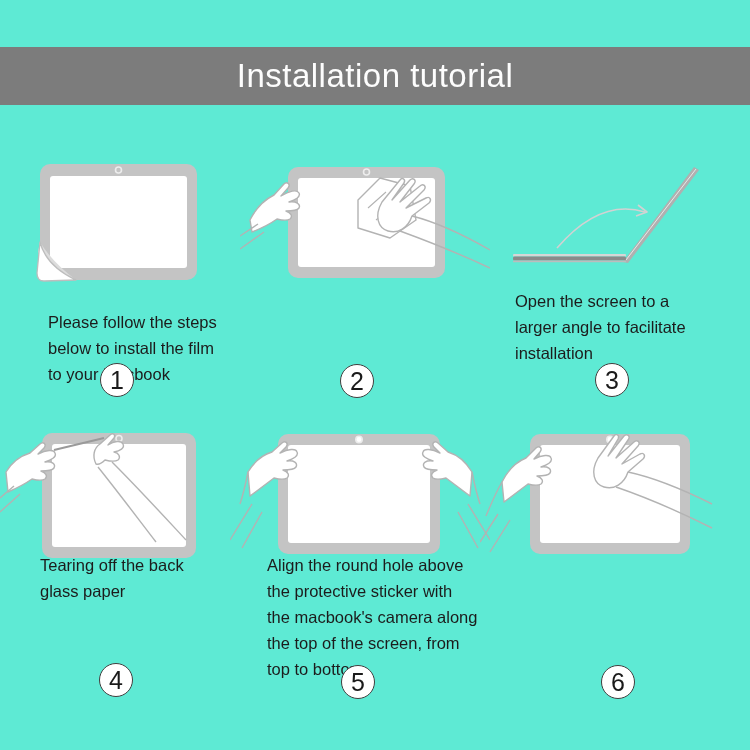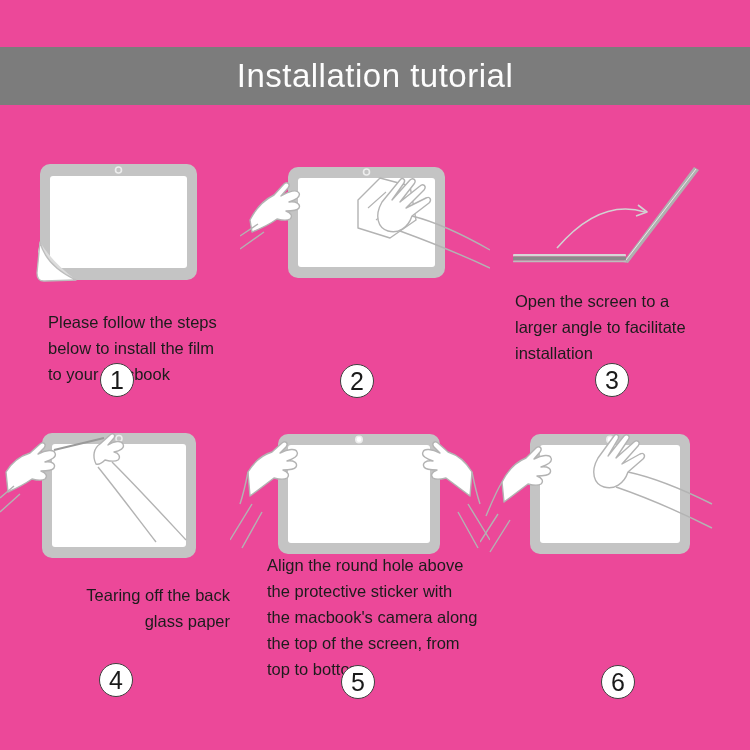--- a/index.html
+++ b/index.html
@@ -1,19 +1,19 @@
 <!DOCTYPE html>
 <html><head>
 <meta charset="utf-8">
 <style>
   html,body{margin:0;padding:0;background:#ffffff;}
   .page{
     position:relative;
     width:750px;height:750px;
-    background:#ec4899;
+    background:#5eead4;
     font-family:"Liberation Sans", sans-serif;
     overflow:hidden;
   }
   .header{
     position:absolute;left:0;top:47px;width:750px;height:58px;
     background:#7c7c7c;
     display:flex;align-items:center;justify-content:center;
   }
   .header .title{
     color:#fdfdfd;font-size:33px;font-weight:400;letter-spacing:.5px;
@@ -21,21 +21,21 @@
   .illu{position:absolute;}
   .illu svg{display:block;}
   .caption{
     position:absolute;margin:0;
     font-size:16.5px;line-height:26px;color:#1c1c1c;
     white-space:pre-line;
   }
   .cap1{left:48px;top:288px;width:190px;margin-top:21px;}
   .cap2{left:282px;top:288px;width:190px;}
   .cap3{left:515px;top:288px;width:200px;}
-  .cap4{left:40px;top:582px;width:190px;text-align:right;}
+  .cap4{left:40px;top:552px;width:190px;}
   .cap5{left:267px;top:552px;width:215px;}
   .cap6{left:509px;top:552px;width:235px;}
   .num{
     position:absolute;width:34px;height:34px;border-radius:50%;
     border:1.6px solid #3f3f3f;box-sizing:border-box;
     display:flex;align-items:center;justify-content:center;
     font-size:25px;color:#1a1a1a;font-weight:400;
     background:#fff;
   }
   .n1{left:100px;top:363px;}

